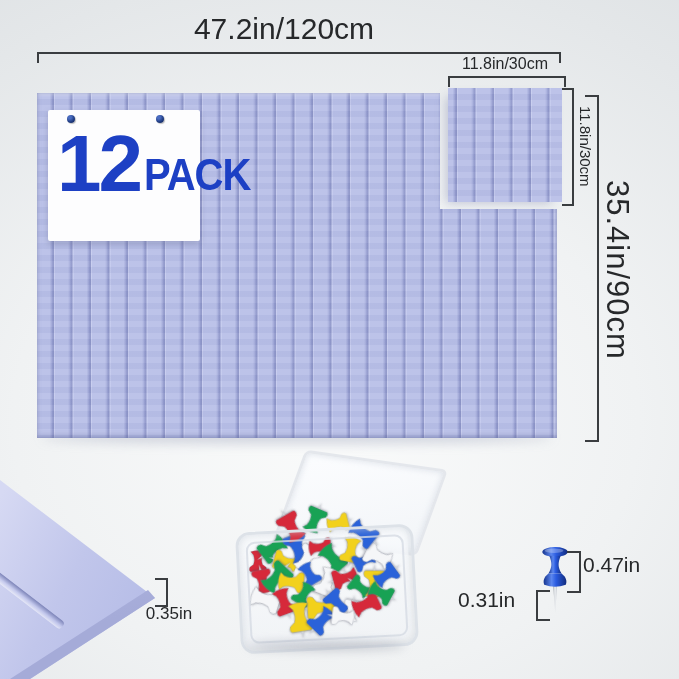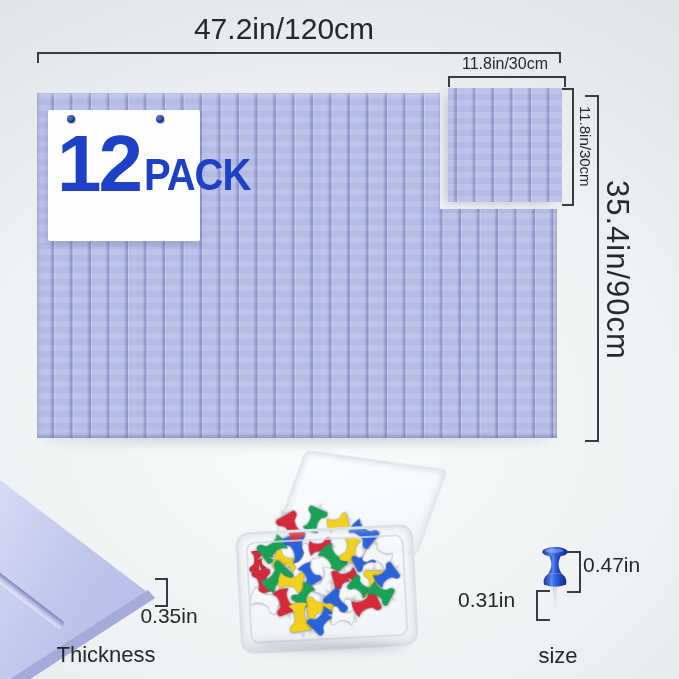--- a/index.html
+++ b/index.html
@@ -72,21 +72,21 @@
   
   .t-board-w{left:37px;width:494px;top:12px;font-size:30px;}
   .b-board-w{left:37px;top:52px;width:520px;height:9px;}
   .t-tile-w{left:448px;width:114px;top:55px;font-size:16px;}
   .b-tile-w{left:448px;top:76px;width:114px;height:9px;}
   .b-tile-h{left:562px;top:88px;width:10px;height:114px;}
   .t-tile-h{left:575px;top:86px;height:120px;width:20px;font-size:15px;}
   .b-board-h{left:585px;top:95px;width:12px;height:343px;}
   .t-board-h{left:599px;top:148px;height:244px;width:36px;font-size:31px;letter-spacing:1px;}
   .b-thick{left:155px;top:578px;width:11px;height:25px;}
-  .t-thick-v{left:130px;width:78px;top:604px;font-size:21px;}
+  .t-thick-v{left:130px;width:78px;top:604px;font-size:17px;}
   .t-thick{left:36px;width:140px;top:642px;font-size:22px;}
   .t-boxlabel{left:251px;width:190px;top:644px;font-size:23px;}
   .pinsvg{left:540px;top:546px;}
   .b-pin-head{left:567px;top:551px;width:12px;height:38px;}
   .t-pin-head{left:583px;top:553px;font-size:21px;text-align:center;}
   .b-pin-len{left:536px;top:590px;width:12px;height:27px;}
   .t-pin-len{left:458px;width:74px;top:588px;font-size:21px;text-align:left;}
   .t-size{left:516px;width:84px;top:643px;font-size:22px;}
 </style>
 </head>
@@ -120,21 +120,20 @@
   <div class="abs br br-right b-board-h"></div>
   <div class="abs dim-text vtext t-board-h">35.4in/90cm</div>
 
   <div class="abs wedge">
     <div class="wedge-face"></div>
     <div class="wedge-groove"></div>
     <div class="wedge-edge"></div>
   </div>
   <div class="abs br br-right b-thick"></div>
   <div class="abs dim-text center t-thick-v">0.35in</div>
-  <div class="abs dim-text center t-thick">Thickness</div>
 
   <div class="abs lid">
     <div class="lid-tab"></div>
   </div>
   <div class="abs boxbg"></div>
   <div class="abs" id="pin-pile" style="left:0;top:0;width:679px;height:679px;pointer-events:none;">
       <svg width="20" height="27.200000000000003" viewBox="0 0 22 30" class="mini-pin" style="left: 248px; top: 550px; color: rgb(214, 41, 58); transform: rotate(0deg);">
         <use href="#minipin"></use>
       </svg>
       <svg width="25" height="34" viewBox="0 0 22 30" class="mini-pin" style="left: 257.5px; top: 532.5px; color: rgb(24, 162, 84); transform: rotate(53deg);">
@@ -257,21 +256,20 @@
     <path d="M14 42 L18 42 L16.3 71 Z" fill="url(#pinsteel)"></path>
     <ellipse cx="16" cy="6" rx="13.5" ry="5.2" fill="url(#pinblue)"></ellipse>
     <ellipse cx="15" cy="4.6" rx="10" ry="2.4" fill="rgba(255,255,255,.28)"></ellipse>
     <path d="M10 10 C13 18 13 22 9 29 L23 29 C19 22 19 18 22 10 Z" fill="url(#pinblue)"></path>
     <path d="M9 29 C4 33 3 37 4.5 41 Q16 45.5 27.5 41 C29 37 28 33 23 29 Z" fill="url(#pinblue)"></path>
   </svg>
   <div class="abs br br-right b-pin-head"></div>
   <div class="abs dim-text t-pin-head">0.47in</div>
   <div class="abs br br-left b-pin-len"></div>
   <div class="abs dim-text t-pin-len">0.31in</div>
-  <div class="abs dim-text center t-size">size</div>
 
   <svg width="0" height="0" style="position:absolute" aria-hidden="true">
     <symbol id="minipin" viewBox="0 0 22 30">
       <path fill="#d0d4da" d="M10 23 h2.4 l-1.2 6.5 Z"></path>
       <path fill="currentColor" stroke="rgba(120,126,140,.45)" stroke-width="0.6" d="M3 2 Q11 -1 19 2 L16 5.5 Q14 11 16 16 L20 19 Q21.5 23 19 24 L3 24 Q0.5 23 2 19 L6 16 Q8 11 6 5.5 Z"></path>
     </symbol>
   </svg>
 </div>
 
 </body></html>

